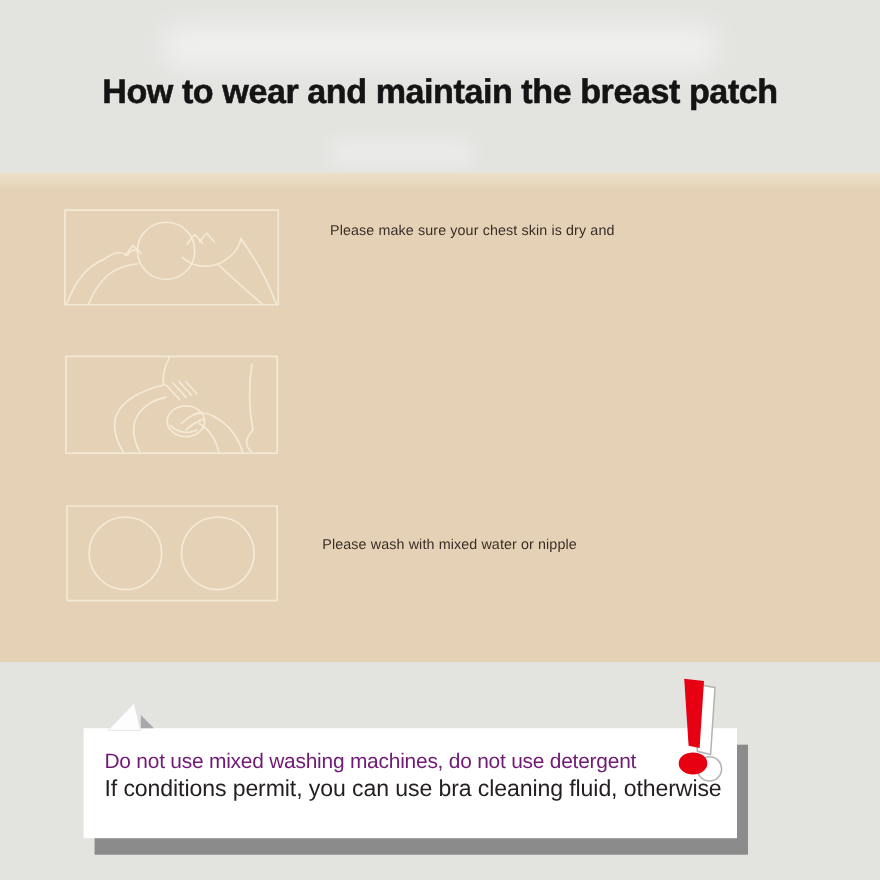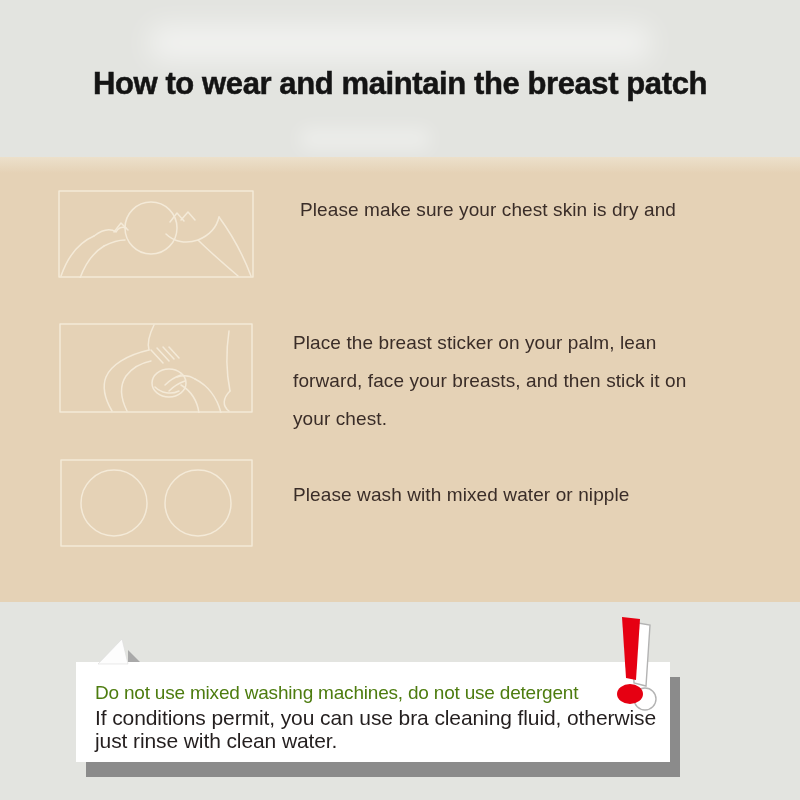--- a/index.html
+++ b/index.html
@@ -26,37 +26,37 @@
   
   .mid{
     position:absolute;left:0;top:157px;width:800px;height:445px;
     background:linear-gradient(#ece0cb 0px,#e5d2b6 16px);
   }
   .fig{position:absolute;margin:0;}
   .fig1{left:58px;top:33px;}
   .fig2{left:59px;top:166px;}
   .fig3{left:60px;top:302px;}
   .fig svg *{fill:none;stroke:#f4ead8;stroke-width:1.5;stroke-linecap:round;stroke-linejoin:round;}
-  .step-text{position:absolute;color:#3a2d28;font-size:19px;letter-spacing:0.1px;}
+  .step-text{position:absolute;color:#3a2d28;font-size:13px;letter-spacing:0.1px;}
   .t1{left:300px;top:41px;line-height:24px;}
   .t2{left:293px;top:167px;line-height:38px;}
   .t3{left:293px;top:316px;line-height:43px;}
   .t3 .ln:nth-child(2){padding-left:13px;}
   .ln{display:block;white-space:nowrap;}
   
   .bottom{position:absolute;left:0;top:602px;width:800px;height:198px;background:#e3e4e0;}
   .bubble{
     position:absolute;left:76px;top:60px;width:594px;height:100px;
     background:#ffffff;box-shadow:10px 15px 0 #8b8b8b;
   }
   .tail{position:absolute;left:12px;top:-29px;}
   .excl{position:absolute;left:534px;top:-50px;z-index:3;}
   .warn-line1{
     position:absolute;left:19px;top:19px;margin:0;white-space:nowrap;
-    font-size:19px;line-height:24px;color:#4d7c0f;letter-spacing:-0.2px;
+    font-size:19px;line-height:24px;color:#701a75;letter-spacing:-0.2px;
   }
   .warn-para{
     position:absolute;left:19px;top:44px;margin:0;
     font-size:21px;line-height:23px;color:#241f1f;letter-spacing:-0.1px;
   }
 </style>
 </head>
 <body>
 
 <div class="canvas">
@@ -105,25 +105,20 @@
         <path d="M122,52 C116,54 110,58 106,62"></path>
         <path d="M126,58 C120,60 114,64 110,68"></path>
         <path d="M140,90 C138,76 132,68 122,62"></path>
         <path d="M162,90 C158,74 148,62 136,56"></path>
         <path d="M136,56 C130,52 124,52 118,54"></path>
         <path d="M170,8 C167,28 167,48 171,68"></path>
         <path d="M171,68 C164,75 163,83 170,88"></path>
       </svg>
     </figure>
 
-    <div class="step-text t2">
-      <span class="ln">Place the breast sticker on your palm, lean</span>
-      <span class="ln">forward, face your breasts, and then stick it on</span>
-      <span class="ln">your chest.</span>
-    </div>
 
     <figure class="fig fig3">
       <svg width="193" height="88" viewBox="0 0 193 88">
         <rect x="1" y="1" width="191" height="86"></rect>
         <circle cx="54" cy="44" r="33"></circle>
         <circle cx="138" cy="44" r="33"></circle>
       </svg>
     </figure>
 
     <div class="step-text t3">
@@ -142,18 +137,17 @@
       <svg class="excl" width="60" height="100" viewBox="0 0 60 100">
         <polygon points="22,10 40,13 36,74 24,71" fill="#ffffff" stroke="#b3b3b3" stroke-width="1.4"></polygon>
         <circle cx="35" cy="87" r="11" fill="#ffffff" stroke="#b3b3b3" stroke-width="1.4"></circle>
         <polygon points="12,5 30,7 26,68 16,66" fill="#e60012"></polygon>
         <ellipse cx="20" cy="82" rx="13" ry="10" fill="#e60012"></ellipse>
       </svg>
 
       <p class="warn-line1">Do not use mixed washing machines, do not use detergent</p>
       <p class="warn-para">
         <span class="ln">If conditions permit, you can use bra cleaning fluid, otherwise</span>
-        <span class="ln">just rinse with clean water.</span>
       </p>
     </div>
   </footer>
 
 </div>
 
 </body></html>

